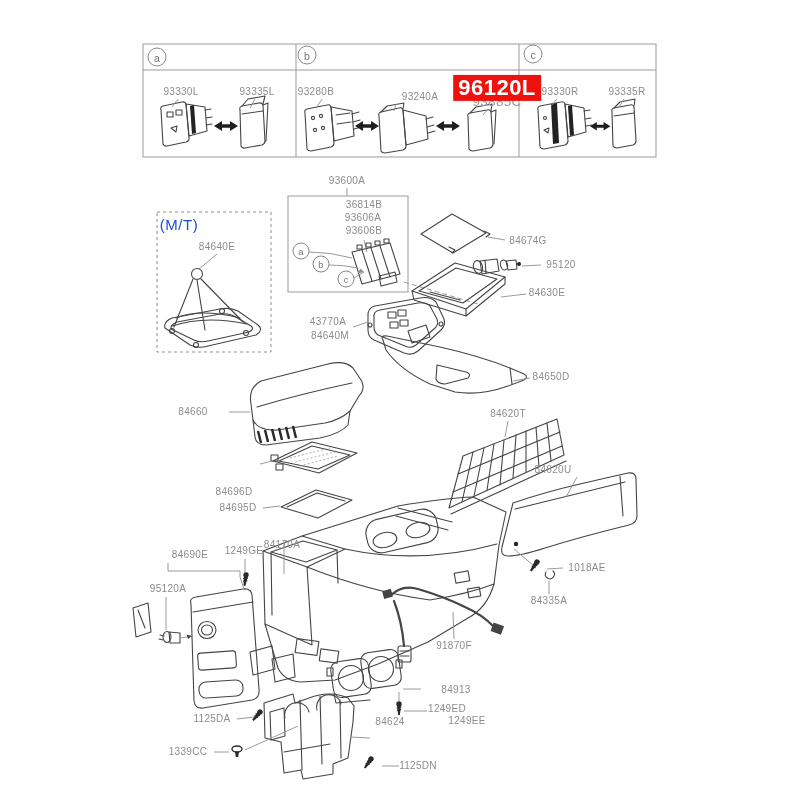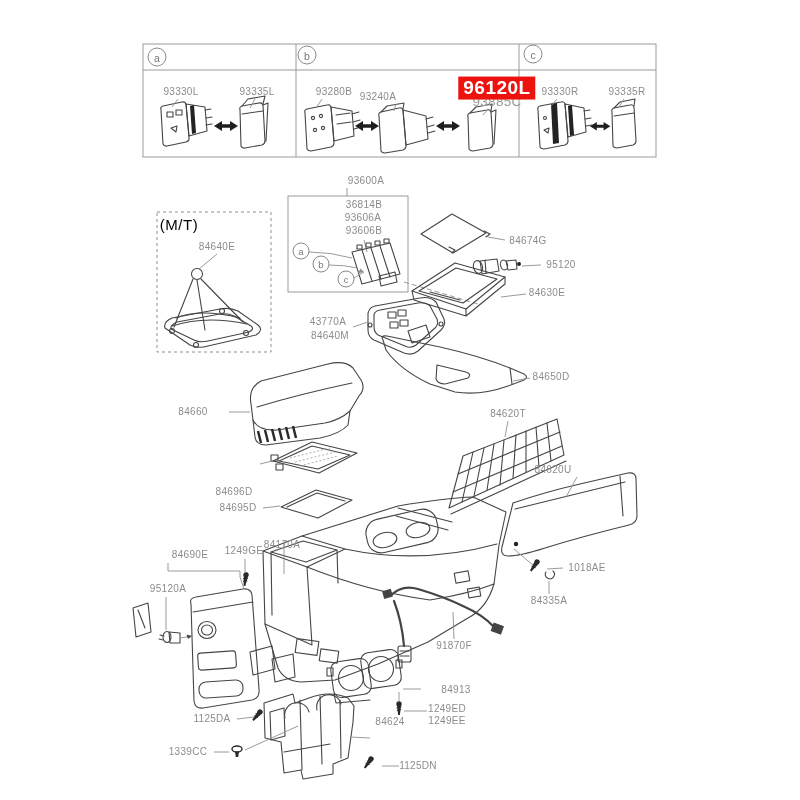--- a/index.html
+++ b/index.html
@@ -2,28 +2,28 @@
 <html><head>
 <meta charset="utf-8">
 <style>
   html,body{margin:0;padding:0;background:#ffffff;}
   .stage{position:relative;width:800px;height:800px;background:#ffffff;overflow:hidden;
          font-family:"Liberation Sans",sans-serif;}
   .art{position:absolute;left:0;top:0;z-index:0;}
   .lbl{position:absolute;z-index:2;transform:translate(-50%,-50%);
        font-size:10px;color:#8c8c8c;letter-spacing:.3px;white-space:nowrap;line-height:1;}
   .mt-caption{position:absolute;z-index:2;transform:translate(-50%,-50%);
-       font-size:15px;color:#000000;letter-spacing:.5px;}
+       font-size:15px;color:#1d4ed8;letter-spacing:.5px;}
   .circ{position:absolute;z-index:2;transform:translate(-50%,-50%);
        width:17px;height:17px;border:1.2px solid #8a8a8a;border-radius:50%;
        display:flex;align-items:center;justify-content:center;
        font-size:10.5px;color:#777;background:#fff;}
   .circ.sm{width:15px;height:15px;font-size:9.5px;}
   .badge{position:absolute;z-index:3;transform:translate(-50%,-50%);
-       background:#ec130e;color:#fff;font-weight:bold;font-size:19px;
+       background:#ec130e;color:#fff;font-weight:bold;font-size:22px;
        padding:1px 5px;letter-spacing:.5px;line-height:1.1;}
   .hidden-code{position:absolute;z-index:1;transform:translate(-50%,-50%);
        font-size:13.5px;color:#9a9a9a;letter-spacing:.3px;}
   
   .p{fill:none;stroke:#454545;stroke-width:1.1;stroke-linejoin:round;stroke-linecap:round;}
   .p2{fill:none;stroke:#454545;stroke-width:2.2;stroke-linejoin:round;stroke-linecap:round;}
   .box{fill:none;stroke:#9b9b9b;stroke-width:1;}
   .ldr{fill:none;stroke:#8f8f8f;stroke-width:.9;}
   .dash{fill:none;stroke:#8f8f8f;stroke-width:.9;stroke-dasharray:5,3;}
   .dashedbox{fill:none;stroke:#8f8f8f;stroke-width:1;stroke-dasharray:3,3;}
@@ -378,28 +378,28 @@
     <line class="ldr" x1="284" y1="541" x2="284" y2="574"></line>
   </g>
 </svg>
 
 <div class="circ" style="left:157px;top:57px">a</div>
 <div class="circ" style="left:307px;top:55px">b</div>
 <div class="circ" style="left:533px;top:54px">c</div>
 
 <div class="lbl" style="left:181px;top:92px">93330L</div>
 <div class="lbl" style="left:257px;top:92px">93335L</div>
-<div class="lbl" style="left:334px;top:92px">93280B</div>
-<div class="lbl" style="left:378px;top:97px">93240A</div>
+<div class="lbl" style="left:316px;top:92px">93280B</div>
+<div class="lbl" style="left:420px;top:97px">93240A</div>
 <div class="hidden-code" style="left:497px;top:101px">93885C</div>
 <div class="badge" style="left:497px;top:88px">96120L</div>
 <div class="lbl" style="left:560px;top:92px">93330R</div>
 <div class="lbl" style="left:627px;top:92px">93335R</div>
 
-<div class="lbl" style="left:366px;top:181px">93600A</div>
+<div class="lbl" style="left:347px;top:181px">93600A</div>
 <div class="lbl" style="left:364px;top:205px">36814B</div>
 <div class="lbl" style="left:363px;top:218px">93606A</div>
 <div class="lbl" style="left:364px;top:231px">93606B</div>
 <div class="circ sm" style="left:301px;top:251px">a</div>
 <div class="circ sm" style="left:321px;top:264px">b</div>
 <div class="circ sm" style="left:346px;top:279px">c</div>
 
 <div class="mt-caption" style="left:179px;top:224px">(M/T)</div>
 <div class="lbl" style="left:217px;top:247px">84640E</div>
 
@@ -416,19 +416,19 @@
 <div class="lbl" style="left:238px;top:508px">84695D</div>
 <div class="lbl" style="left:282px;top:545px">84170A</div>
 <div class="lbl" style="left:244px;top:551px">1249GE</div>
 <div class="lbl" style="left:190px;top:555px">84690E</div>
 <div class="lbl" style="left:168px;top:589px">95120A</div>
 <div class="lbl" style="left:587px;top:568px">1018AE</div>
 <div class="lbl" style="left:549px;top:601px">84335A</div>
 <div class="lbl" style="left:454px;top:646px">91870F</div>
 <div class="lbl" style="left:456px;top:690px">84913</div>
 <div class="lbl" style="left:447px;top:709px">1249ED</div>
-<div class="lbl" style="left:447px;top:721px">1249EE</div>
+<div class="lbl" style="left:467px;top:721px">1249EE</div>
 <div class="lbl" style="left:390px;top:722px">84624</div>
 <div class="lbl" style="left:212px;top:719px">1125DA</div>
 <div class="lbl" style="left:188px;top:752px">1339CC</div>
 <div class="lbl" style="left:418px;top:766px">1125DN</div>
 
 </div>
 
 </body></html>

